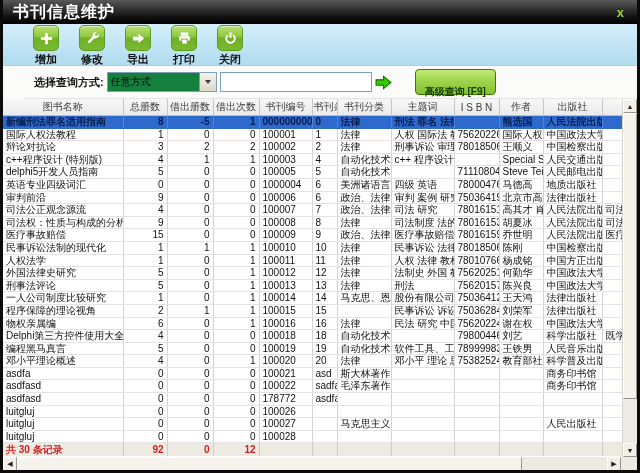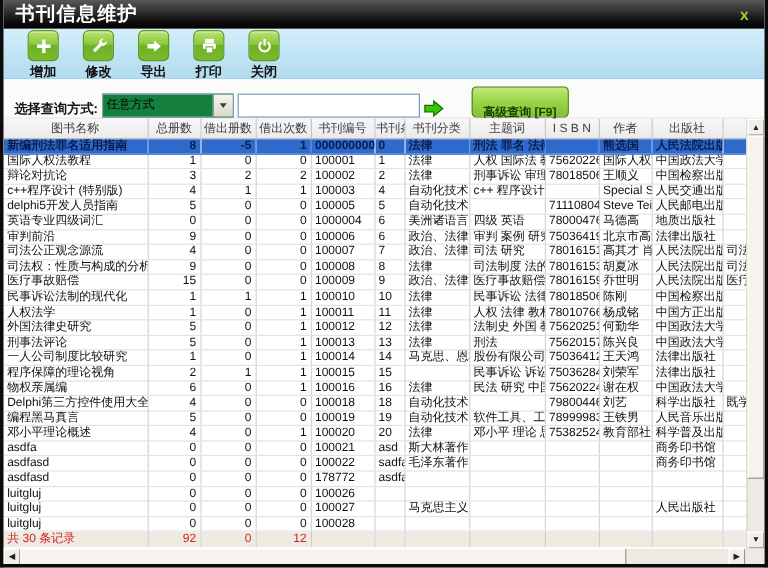--- a/index.html
+++ b/index.html
@@ -5,28 +5,28 @@
   html,body{margin:0;padding:0;background:#666;font-family:"Liberation Sans","DejaVu Sans",sans-serif;}
   .window{position:relative;width:640px;height:473px;box-sizing:border-box;background:#FBFBFA;
           border:3px solid #0b0b0b;border-top:none;overflow:hidden;}
   
   .titlebar{height:24px;margin:-0px -0px 0;background:linear-gradient(180deg,#585858 0%,#303030 40%,#121212 70%,#000 100%);
             display:flex;align-items:center;justify-content:space-between;padding:0 10px;}
   .title{color:#fff;font-size:16px;font-weight:bold;letter-spacing:1px;}
   .close-x{color:#9BD32F;font-size:13px;font-weight:bold;line-height:1;cursor:default;padding:0 3px;}
   
   .toolbar{height:40px;background:linear-gradient(180deg,#D5EEFA 0%,#BEE3F4 60%,#B2DCEF 100%);
-           display:flex;align-items:flex-start;padding:1px 0 0 10px;border-bottom:1px solid #A5CFE2;}
+           display:flex;align-items:flex-start;padding:1px 0 0 20px;border-bottom:1px solid #A5CFE2;}
   .tbtn{width:46px;display:flex;flex-direction:column;align-items:center;cursor:pointer;}
   .tbtn .ic{width:26px;height:26px;border-radius:5px;border:1px solid #5D9A1F;box-sizing:border-box;
             background:linear-gradient(180deg,#BBE272 0%,#8CC83F 45%,#6FB026 50%,#7ABA2E 100%);
             box-shadow:inset 0 1px 0 rgba(255,255,255,.55);display:flex;align-items:center;justify-content:center;}
   .tbtn .lb{font-size:11px;font-weight:600;color:#111;margin-top:1px;white-space:nowrap;}
   
-  .queryrow{height:32px;background:#FBFBFA;display:flex;align-items:flex-end;border-bottom:1px solid #E4E4E0;}
+  .queryrow{height:32px;background:#FBFBFA;display:flex;align-items:center;border-bottom:1px solid #E4E4E0;margin-left:22px;}
   .qlabel{font-size:11px;font-weight:600;color:#151515;white-space:nowrap;}
   .combo{width:110px;height:20px;margin-left:3px;border:1px solid #7F9DB9;background:#15803d;display:flex;box-sizing:border-box;}
   .combo .val{flex:1;font-size:10px;line-height:18px;padding-left:3px;overflow:hidden;white-space:nowrap;}
   .combo .drop{width:16px;background:linear-gradient(180deg,#F6F4EC,#DDD9C8);border-left:1px solid #7F9DB9;
                display:flex;align-items:center;justify-content:center;}
   .combo .drop:after{content:"";width:0;height:0;border:3px solid transparent;border-top:4px solid #404040;margin-top:3px;}
   .txtinput{width:152px;height:20px;border:1px solid #7F9DB9;background:#fff;box-sizing:border-box;
             font-size:11px;padding:0 3px;margin-left:3px;}
   .advbtn{margin-left:23px;height:22px;padding:12px 9px;border:1px solid #3F7A00;border-radius:4px;
           background:linear-gradient(180deg,#C2E977 0%,#9AD348 50%,#84C232 100%);
@@ -36,21 +36,21 @@
   .gridleft{width:619px;overflow:hidden;background:#fff;}
   table.grid{border-collapse:collapse;table-layout:fixed;width:619px;}
   table.grid th{height:16px;background:linear-gradient(180deg,#F8F8F8,#EAEAEA);border-right:1px solid #C6C6C6;
         border-bottom:1px solid #BDBDBD;font-size:10px;font-weight:normal;color:#3d3d3d;
         overflow:hidden;white-space:nowrap;text-align:center;padding:0 1px;}
   table.grid td{height:11.6px;line-height:11.6px;font-size:10px;color:#101010;border-right:1px solid #D4D4D4;
         border-bottom:1px solid #E3E3E3;overflow:hidden;white-space:nowrap;padding:0 3px;}
   td.num{text-align:right;}
   tr.sel td{background:#2E69CC;color:#0A1C4E;border-right-color:#4F83DC;border-bottom-color:#2E69CC;font-weight:bold;}
   tr.sumrow td{height:13px;line-height:13px;background:#EDEAE1;border-right:1px solid #CFCCC2;
-        border-top:1px solid #B9B6AC;border-bottom:none;color:#D21F1F;font-weight:normal;}
+        border-top:1px solid #B9B6AC;border-bottom:none;color:#D21F1F;font-weight:bold;}
   
   .vscroll{width:15px;background:#ECEAE3;display:flex;flex-direction:column;border-left:1px solid #D8D5CC;box-sizing:border-box;}
   .sbtn{height:14px;background:#F1EFE8;border:1px solid;border-color:#fff #96938B #96938B #fff;box-sizing:border-box;
         font-size:7px;color:#222;display:flex;align-items:center;justify-content:center;cursor:pointer;}
   .vthumb{height:286px;background:#F5F3EC;border:1px solid;border-color:#fff #96938B #96938B #fff;box-sizing:border-box;cursor:grab;}
   .vtrack{flex:1;}
   .hscrollrow{height:14px;display:flex;background:#ECEAE3;}
   .hbtn{width:14px;height:14px;background:#F1EFE8;border:1px solid;border-color:#fff #96938B #96938B #fff;box-sizing:border-box;
         font-size:7px;color:#222;display:flex;align-items:center;justify-content:center;cursor:pointer;}
   .hthumb{width:505px;background:#F5F3EC;border:1px solid;border-color:#fff #96938B #96938B #fff;box-sizing:border-box;cursor:grab;}

